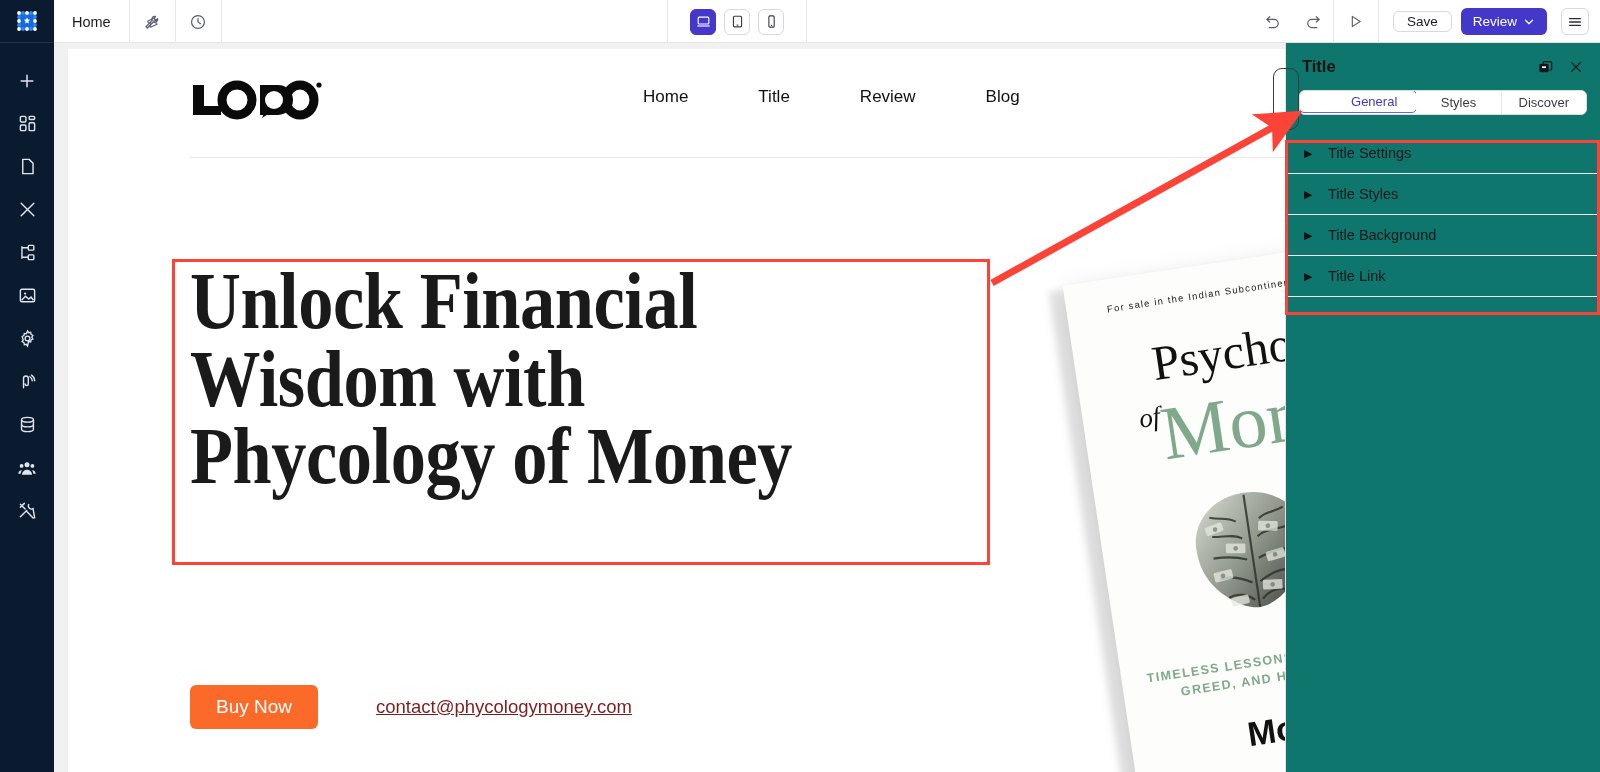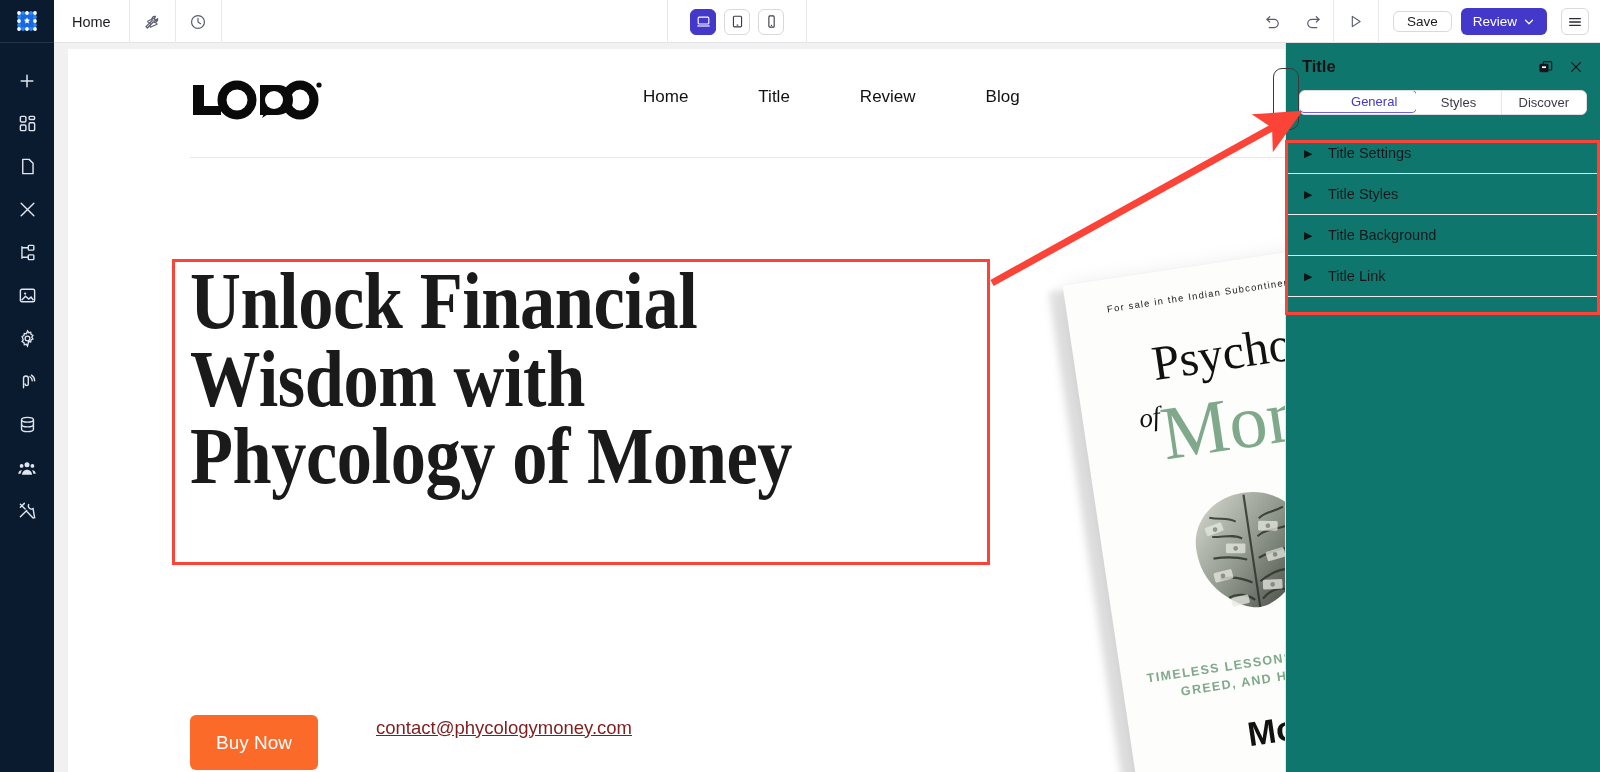--- a/index.html
+++ b/index.html
@@ -106,22 +106,22 @@
     transform: scaleX(0.88); transform-origin: left top;
   }
   #hero-sub {
     position:absolute; left:122px; top:515px; width:775px;
     font-size:19.5px; line-height:1.5; color:#3d3d3d;
   }
   #hero-cta-row {
     position:absolute; left:122px; top:636px; display:flex; align-items:center;
   }
   #buy-now {
-    width:128px; height:55px; background:#fb6a29; color:#fff; border:none; border-radius:6px;
-    font-size:19px; cursor:pointer; font-family:"Liberation Sans", sans-serif;margin-top:30px;
+    width:128px; height:44px; background:#fb6a29; color:#fff; border:none; border-radius:6px;
+    font-size:19px; cursor:pointer; font-family:"Liberation Sans", sans-serif;
   }
   #contact-email {
     margin-left:58px; font-size:18.5px; color:#7f1d1d; text-decoration:underline; cursor:pointer;
   }
 
   
   #book-wrap {
     position:absolute; left:1010px; top:200px; width:420px; height:560px;
   }
   #book-shadow {

